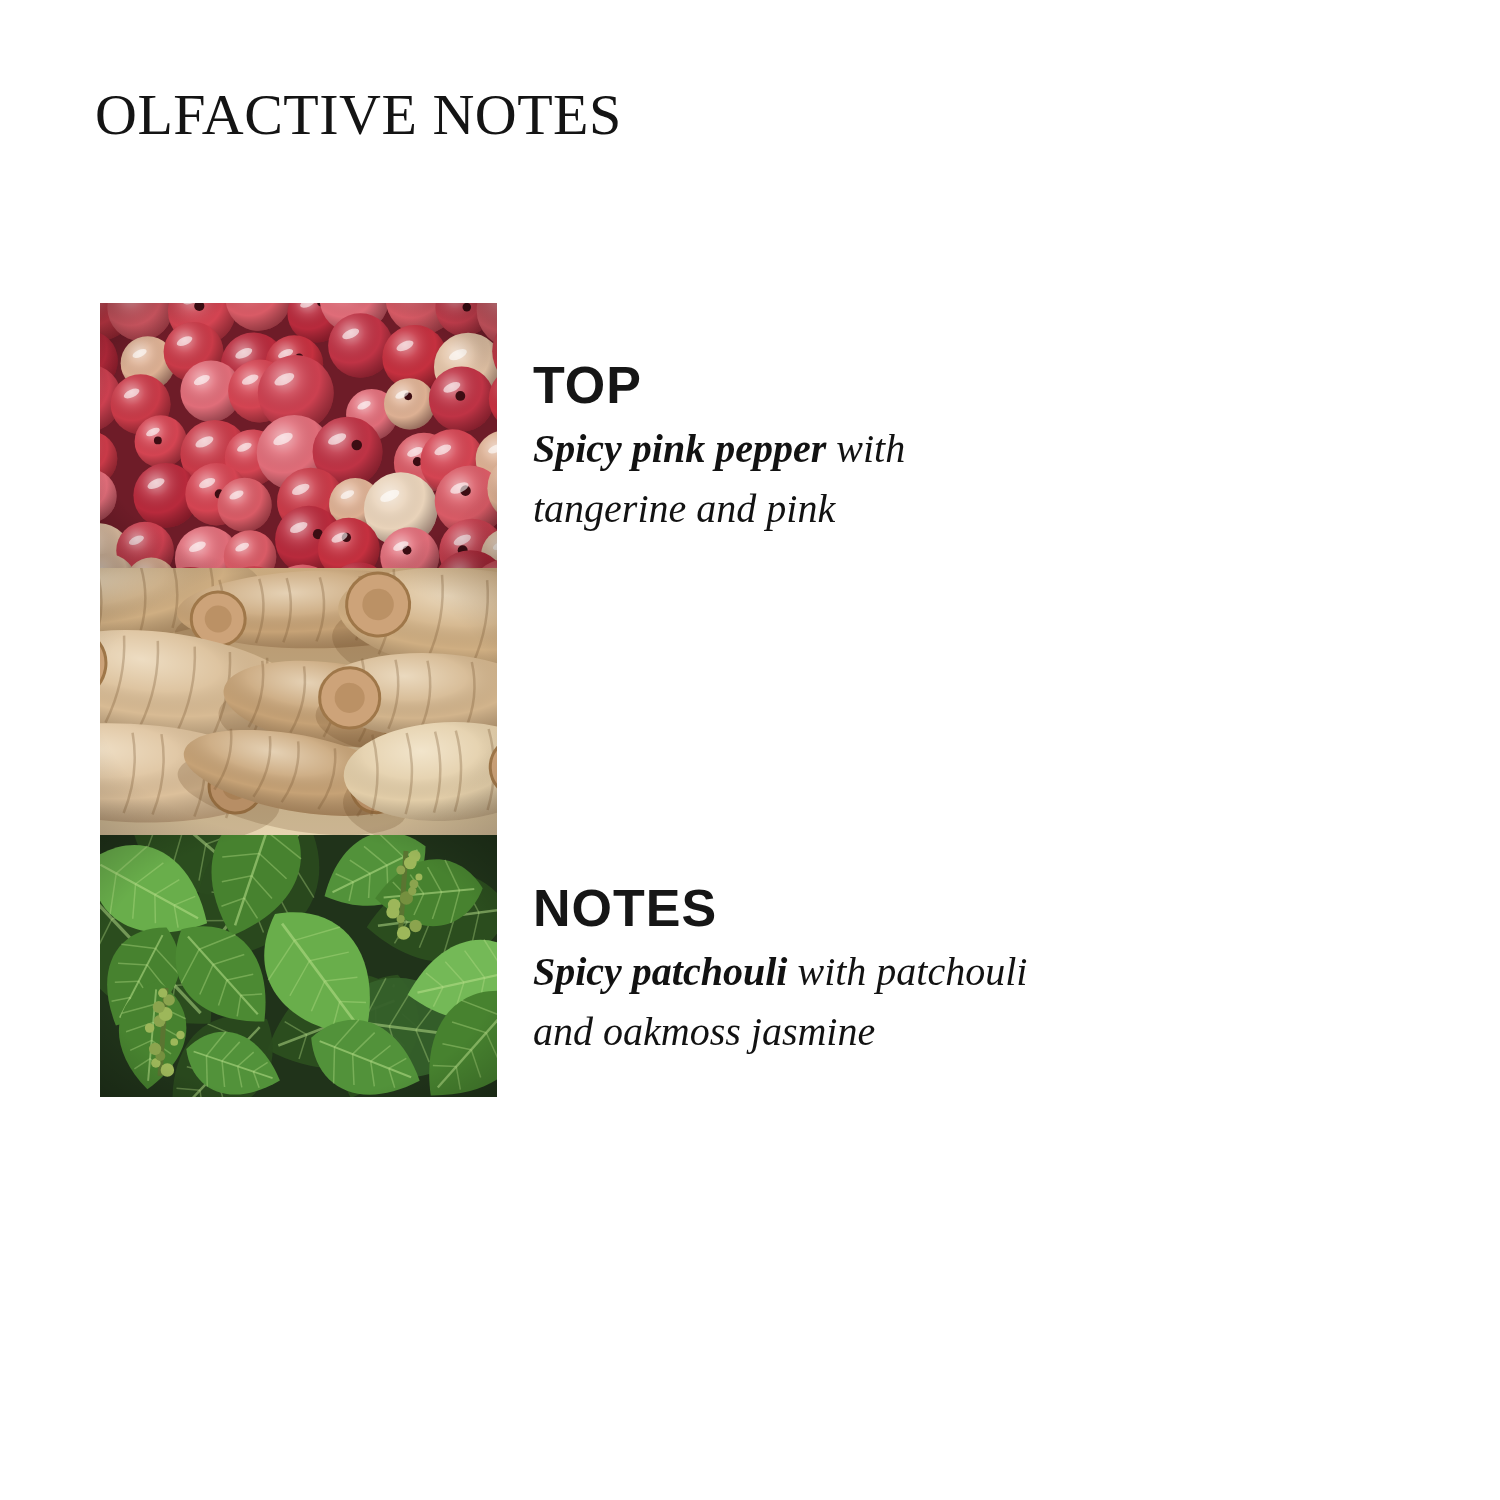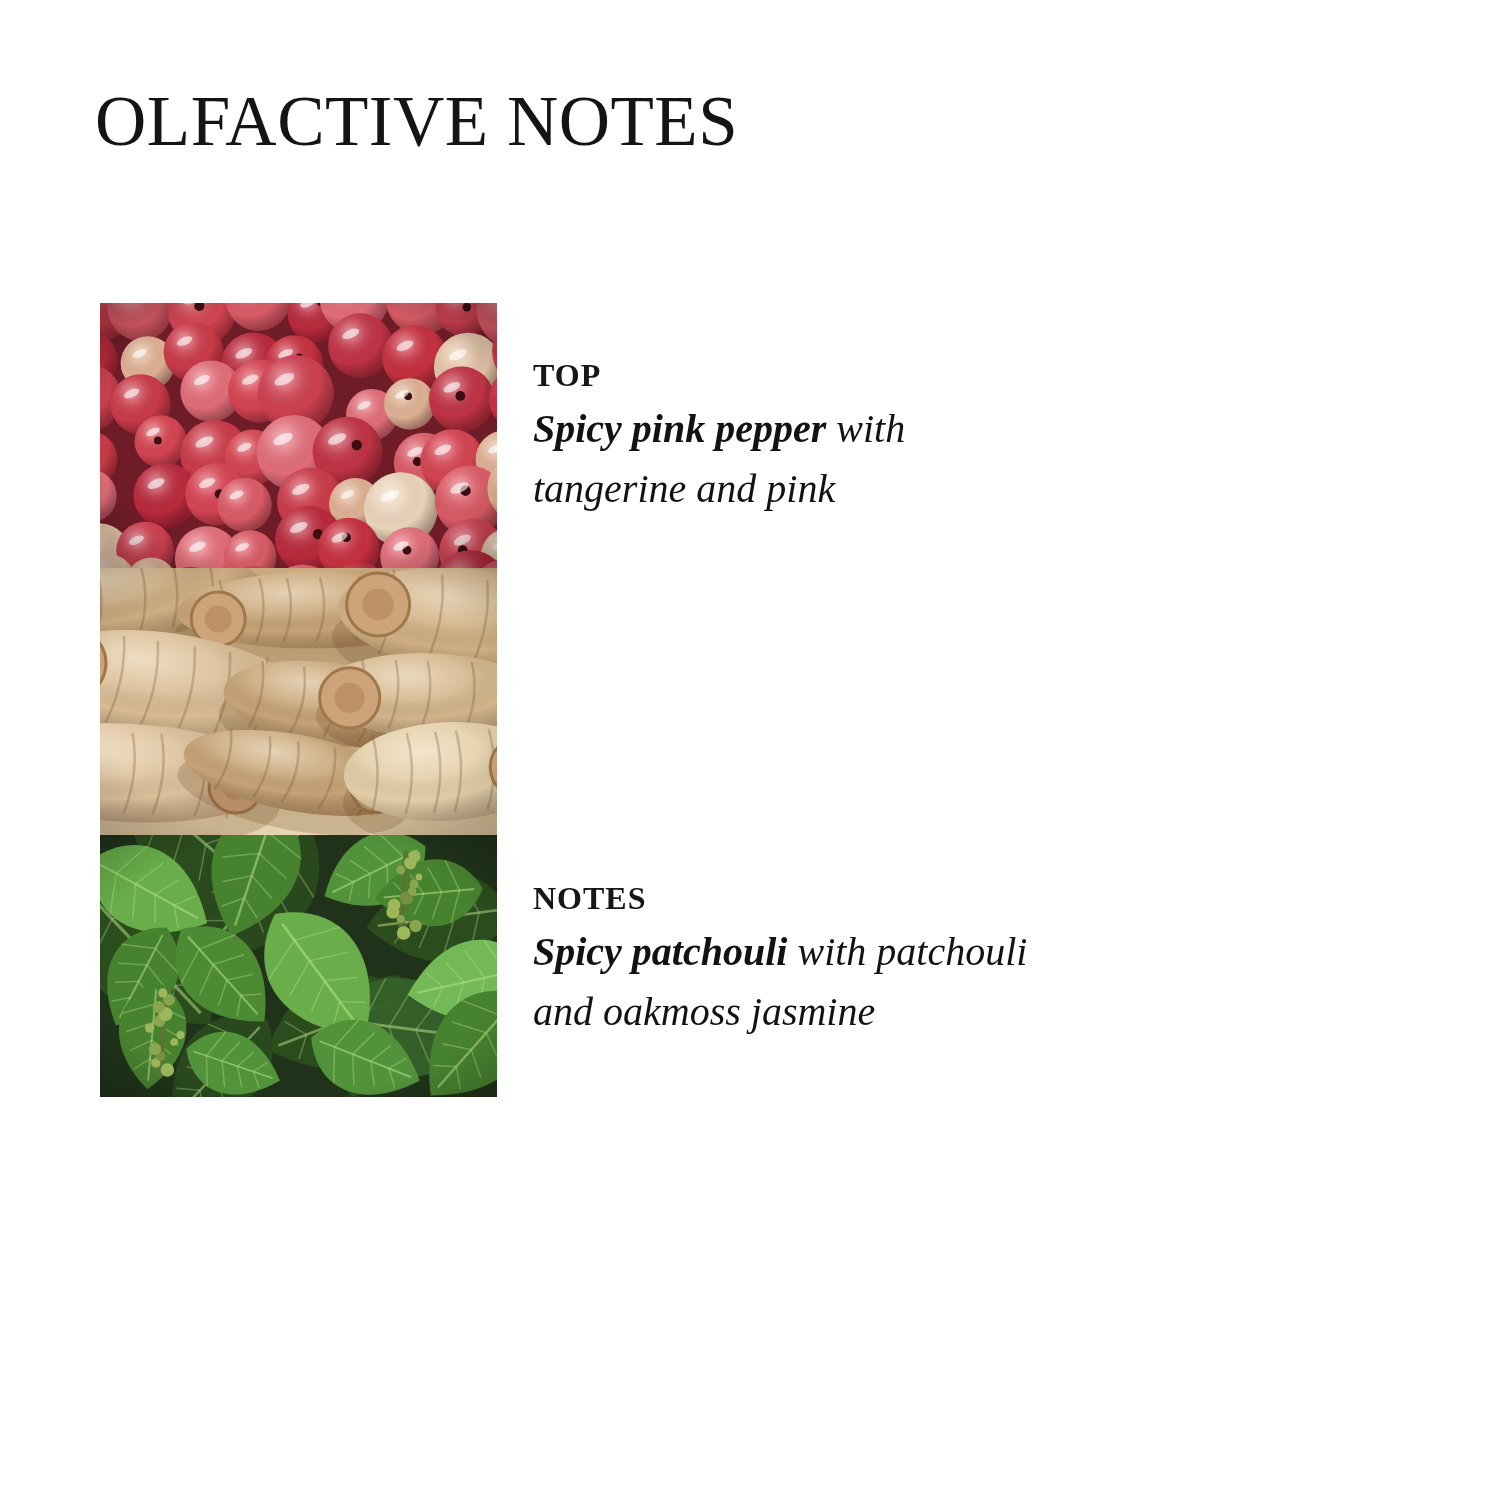--- a/index.html
+++ b/index.html
@@ -1,30 +1,30 @@
 <!DOCTYPE html>
 <html><head>
 <meta charset="utf-8">
 <title>Olfactive Notes</title>
 <style>
   html,body{margin:0;padding:0;background:#ffffff;}
   .canvas{position:relative;width:1500px;height:1500px;background:#ffffff;overflow:hidden;}
   .title{
     position:absolute;left:95px;top:86px;margin:0;
     font-family:"Liberation Serif",serif;font-weight:400;
-    font-size:71px;line-height:1;letter-spacing:0.5px;color:#141414;
+    font-size:58px;line-height:1;letter-spacing:0.5px;color:#141414;
     white-space:nowrap;
   }
   .photos{position:absolute;left:100px;top:303px;width:397px;}
   .photo{margin:0;padding:0;display:block;}
   .photo svg{display:block;}
   .note{position:absolute;left:533px;width:740px;}
   .note h2{
-    margin:0;font-family:Liberation Serif, serif;font-weight:700;
-    font-size:32px;line-height:1;letter-spacing:1px;color:#161616;
+    margin:0;font-family:Liberation Sans, sans-serif;font-weight:700;
+    font-size:52px;line-height:1;letter-spacing:1px;color:#161616;
   }
   .note p{
     margin:8px 0 0 0;font-family:"Liberation Serif",serif;font-style:italic;
     font-size:40px;line-height:60px;color:#121212;white-space:nowrap;
   }
   .note .lead{font-weight:700;}
   #note-0{top:359px;}
   #note-1{top:621px;}
   #note-2{top:882px;}
 </style>

